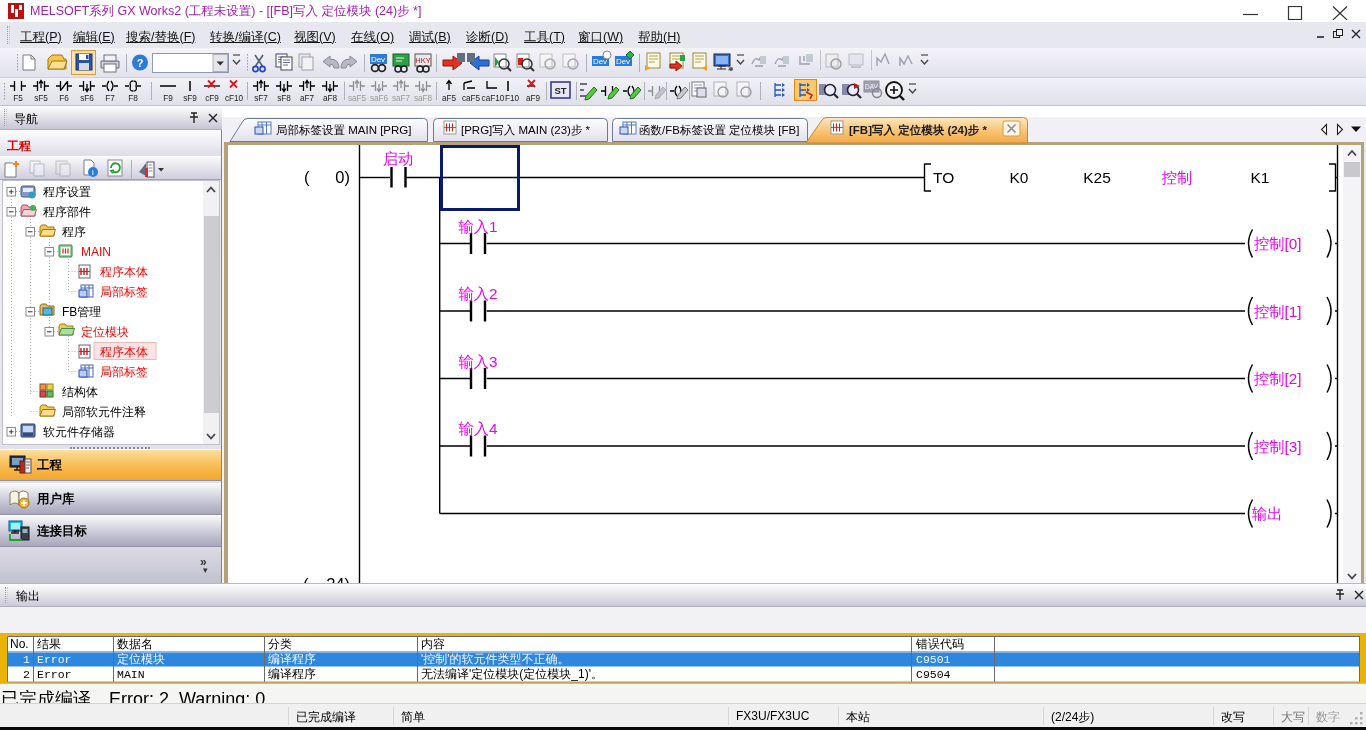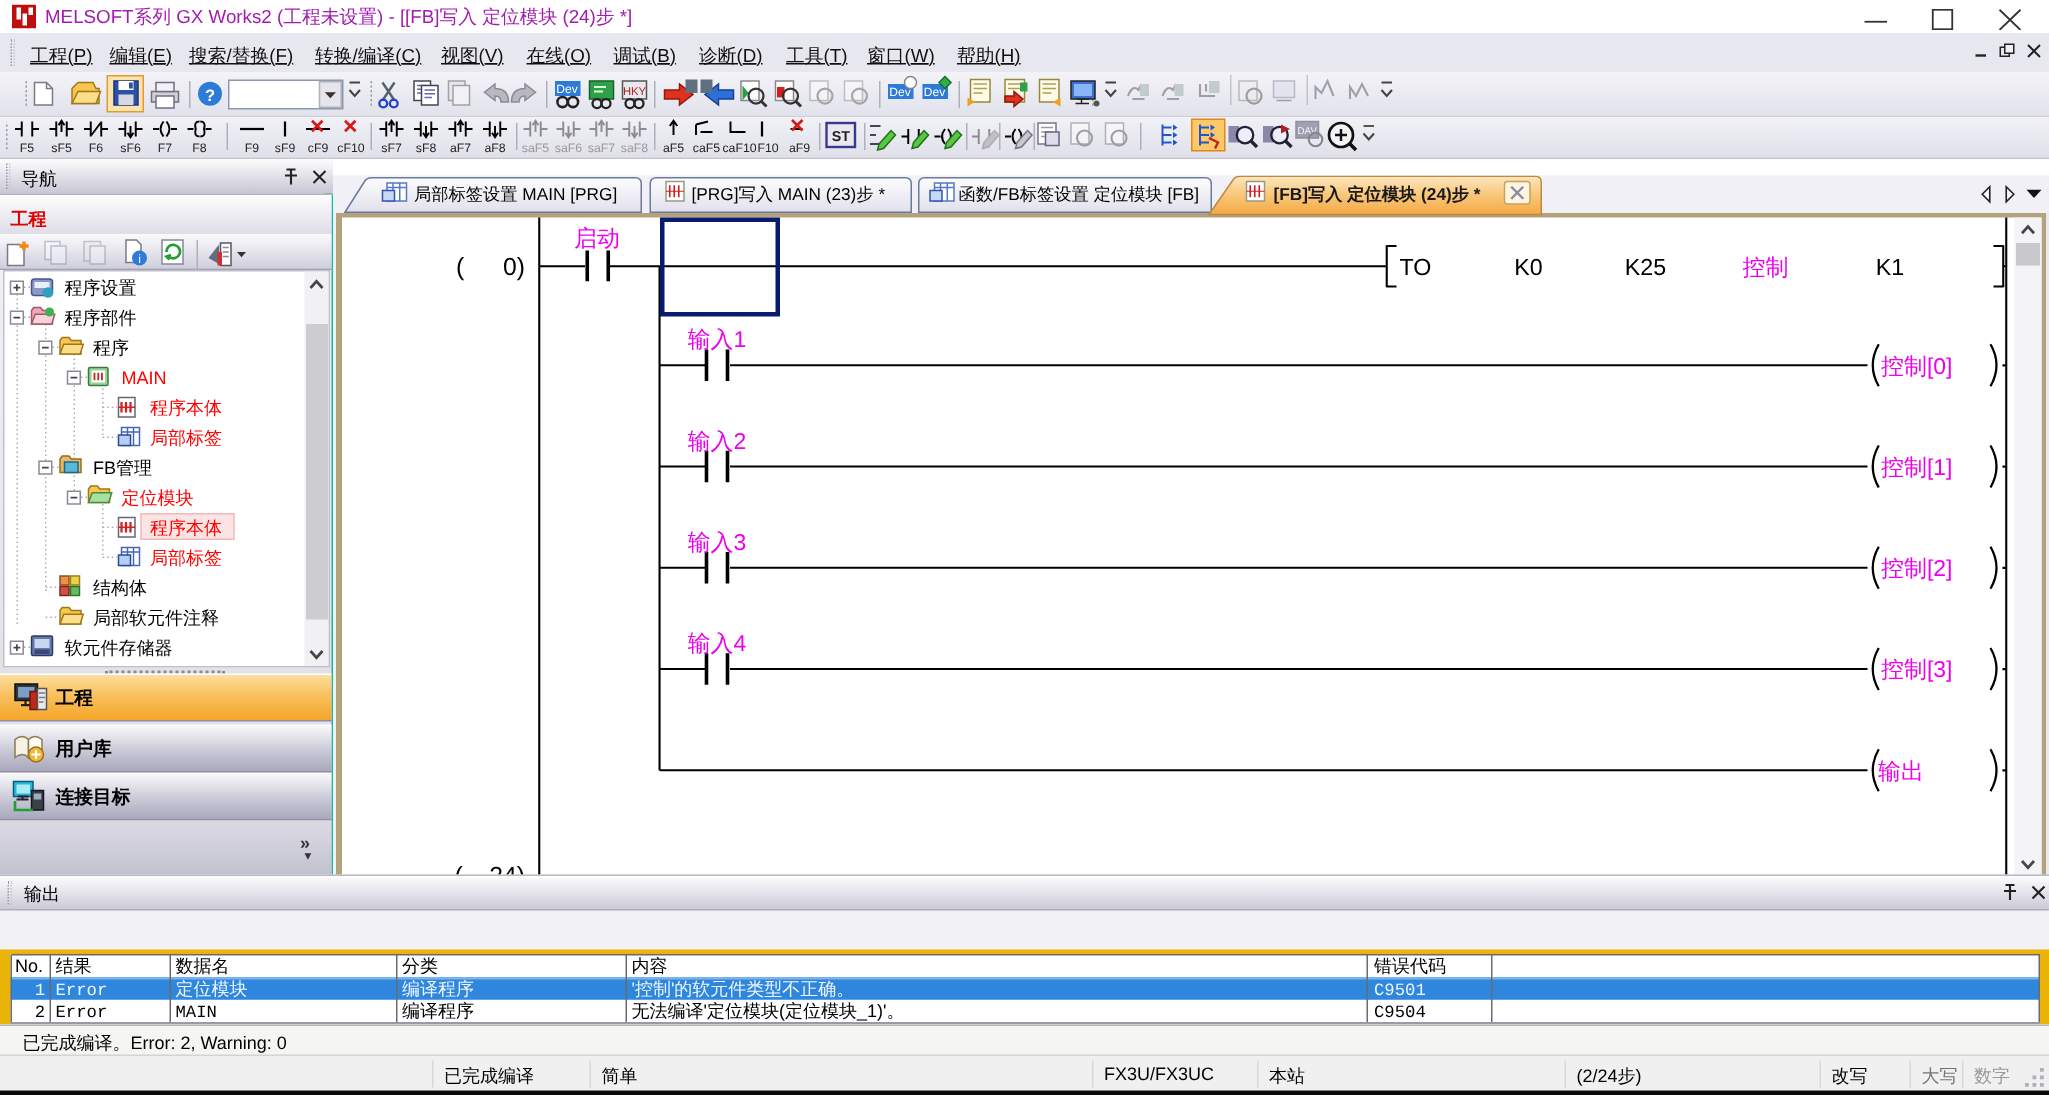--- a/index.html
+++ b/index.html
@@ -771,21 +771,21 @@
         <text x="30" y="45" text-anchor="end" font-family="Liberation Mono, monospace" font-size="11.5">2</text>
         <text x="37" y="45" font-family="Liberation Mono, monospace" font-size="11.5">Error</text>
         <text x="117" y="45" font-family="Liberation Mono, monospace" font-size="11.5">MAIN</text>
         <text x="268" y="45">编译程序</text>
         <text x="421" y="45">无法编译'定位模块(定位模块_1)'。</text>
         <text x="916" y="45" font-family="Liberation Mono, monospace" font-size="11.5">C9504</text>
       </g>
     </svg>
   </div>
   <div class="abs" style="left:0;top:99px;width:1366px;height:21px;background:#f5f5f3;border-top:1px solid #b8b7c2">
-    <div class="abs" style="left:15px;top:3px;font-size:12px">已完成编译。Error: 2, Warning: 0</div>
+    <div class="abs" style="left:1px;top:3px;font-size:18px">已完成编译。Error: 2, Warning: 0</div>
   </div>
 </div>
 
 <div class="abs" id="statusbar">
   <div class="ssep" style="left:288px"></div>
     <div class="stext" style="left:296px">已完成编译</div>
   <div class="ssep" style="left:393px"></div>
     <div class="stext" style="left:401px">简单</div>
   <div class="ssep" style="left:728px"></div>
     <div class="stext" style="left:736px">FX3U/FX3UC</div>

